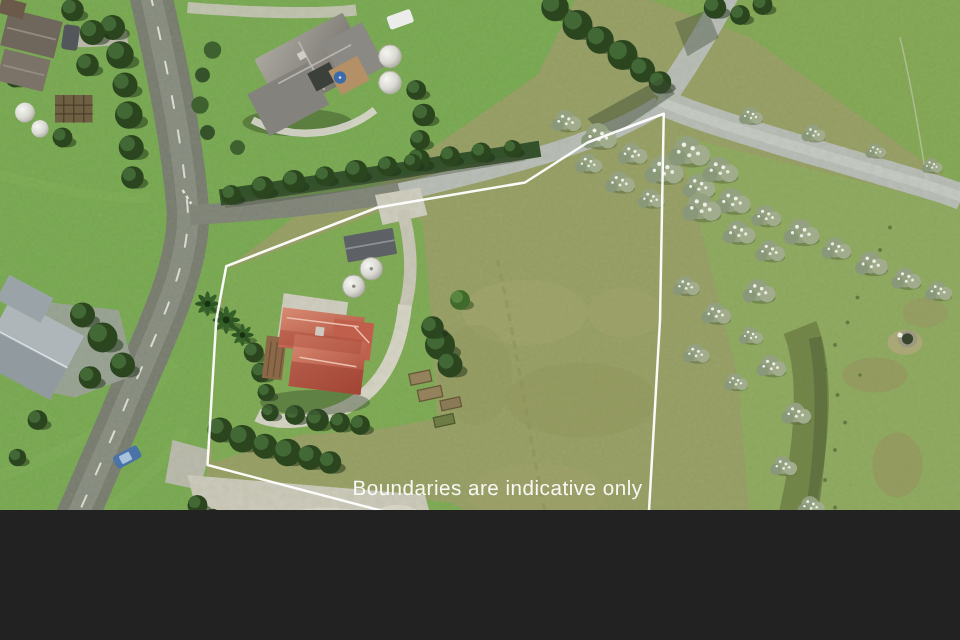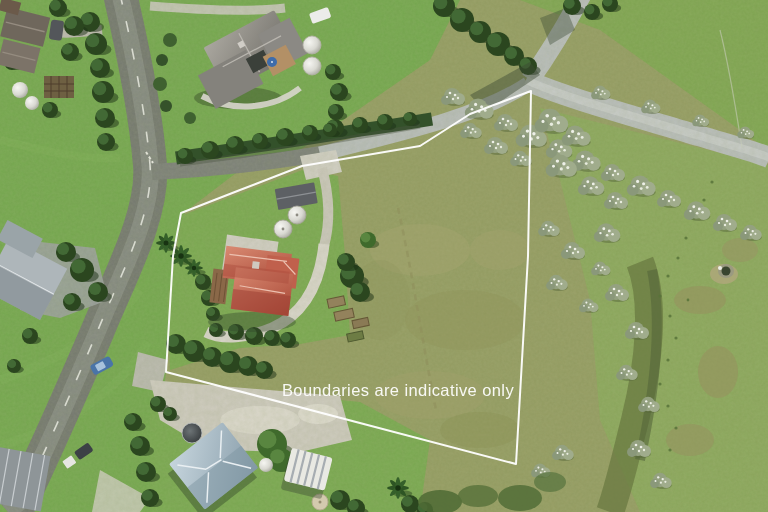--- a/index.html
+++ b/index.html
@@ -1,16 +1,16 @@
 <!DOCTYPE html>
 <html><head>
 <meta charset="utf-8">
 <style>
   html,body{margin:0;padding:0;background:#222;}
-  #stage{width:768px;height:512px;position:relative;overflow:hidden;}
+  #stage{width:768px;height:408px;position:relative;overflow:hidden;}
   svg{display:block;}
   text{font-family:"Liberation Sans", sans-serif;}
 </style>
 </head>
 <body>
 
 <div id="stage">
 <svg width="768" height="512" viewBox="0 0 768 512" xmlns="http://www.w3.org/2000/svg">
   <defs>
     <radialGradient id="tankDome" cx="0.35" cy="0.35" r="0.8">

